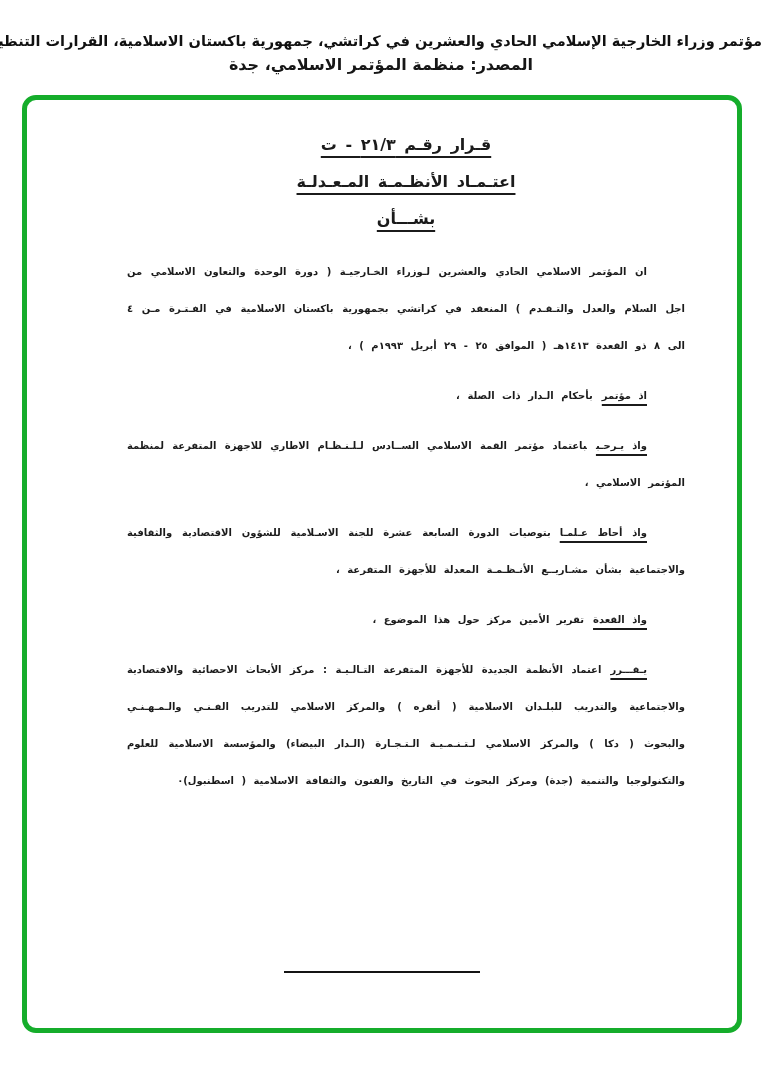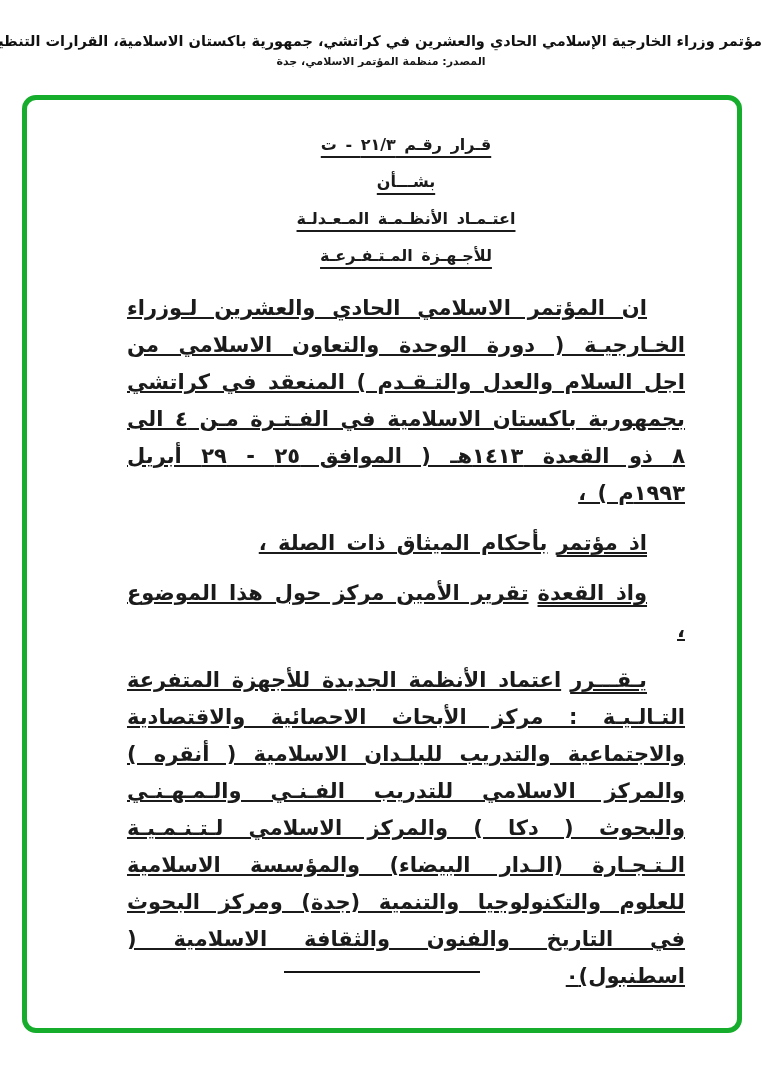--- a/index.html
+++ b/index.html
@@ -28,21 +28,21 @@
     color: #111111;
   }
   .catalog-title-line {
     font-size: 14.5px;
     font-weight: 700;
     line-height: 22px;
     letter-spacing: 0px;
     white-space: nowrap;
   }
   .catalog-source-line {
-    font-size: 11px;
+    font-size: 16px;
     font-weight: 700;
     margin-top: 3px;
     color: #161616;
   }
   
   .scan-frame {
     position: absolute;
     left: 22px;
     top: 95px;
     width: 720px;
@@ -65,27 +65,26 @@
   }
   .title-line {
     font-size: 16px;
     line-height: 37px;
     text-decoration: underline;
     text-decoration-thickness: 2px;
     text-underline-offset: 6px;
     word-spacing: 3px;
   }
   .doc p {
-    font-size: 21px;
+    font-size: 10px;
     line-height: 37px;
     text-align: justify;
     margin: 0 0 13px 0;
     text-indent: 38px;
     word-spacing: 4px;
-    text-decoration: underline;
   }
   .clause-lead {
     text-decoration: underline;
     text-decoration-thickness: 2px;
     text-underline-offset: 5px;
     margin-left: 9px; 
   }
   .end-divider {
     position: absolute;
     bottom: 55px;
@@ -104,30 +103,31 @@
   <div class="catalog-header">
     <div class="catalog-title-line">مؤتمر وزراء الخارجية الإسلامي الحادي والعشرين في كراتشي، جمهورية باكستان الاسلامية، القرارات التنظيمية، القرار الرقم ٢١/٣-أت</div>
     <div class="catalog-source-line">المصدر: منظمة المؤتمر الاسلامي، جدة</div>
   </div>
 
   <div class="scan-frame">
     <div class="doc">
 
       <div class="title-block">
         <div class="title-line">قـرار رقـم ٢١/٣ - ت</div>
+        <div class="title-line">اعتـمـاد الأنظـمـة المـعـدلـة</div>
         <div class="title-line">بشـــأن</div>
-        <div class="title-line">اعتـمـاد الأنظـمـة المـعـدلـة</div>
-        <div class="title-line">للأجـهـزة المـتـفـرعـة</div>
       </div>
 
       <p><span class="clause-body">ان المؤتمر الاسلامي الحادي والعشرين لـوزراء الخـارجيـة ( دورة الوحدة والتعاون الاسلامي من اجل السلام والعدل والتـقـدم ) المنعقد في كراتشي بجمهورية باكستان الاسلامية في الفـتـرة مـن ٤ الى ٨ ذو القعدة ١٤١٣هـ ( الموافق ٢٥ - ٢٩ أبريل ١٩٩٣م ) ،</span></p>
 
-      <p><span class="clause-lead">اذ مؤتمر</span><span class="clause-body">بأحكام الميثاق ذات الصلة ،</span></p>
+      <p><span class="clause-lead">اذ مؤتمر</span><span class="clause-body">بأحكام الـدار ذات الصلة ،</span></p>
 
+      <p><span class="clause-lead">واذ يـرحـب</span><span class="clause-body">باعتماد مؤتمر القمة الاسلامي الســادس لـلـنـظـام الاطاري للاجهزة المتفرعة لمنظمة المؤتمر الاسلامي ،</span></p>
 
+      <p><span class="clause-lead">واذ أحاط عـلمـا</span><span class="clause-body">بتوصيات الدورة السابعة عشرة للجنة الاسـلامية للشؤون الاقتصادية والثقافية والاجتماعية بشأن مشـاريــع الأنـظـمـة المعدلة للأجهزة المتفرعة ،</span></p>
 
       <p><span class="clause-lead">واذ القعدة</span><span class="clause-body">تقرير الأمين مركز حول هذا الموضوع ،</span></p>
 
       <p><span class="clause-lead">يـقـــرر</span><span class="clause-body">اعتماد الأنظمة الجديدة للأجهزة المتفرعة التـالـيـة : مركز الأبحاث الاحصائية والاقتصادية والاجتماعية والتدريب للبلـدان الاسلامية ( أنقره ) والمركز الاسلامي للتدريب الفـنـي والـمـهـنـي والبحوث ( دكا ) والمركز الاسلامي لـتـنـمـيـة الـتـجـارة (الـدار البيضاء) والمؤسسة الاسلامية للعلوم والتكنولوجيا والتنمية (جدة) ومركز البحوث في التاريخ والفنون والثقافة الاسلامية ( اسطنبول)٠</span></p>
 
     </div>
 
     <div class="end-divider"></div>
   </div>
 

